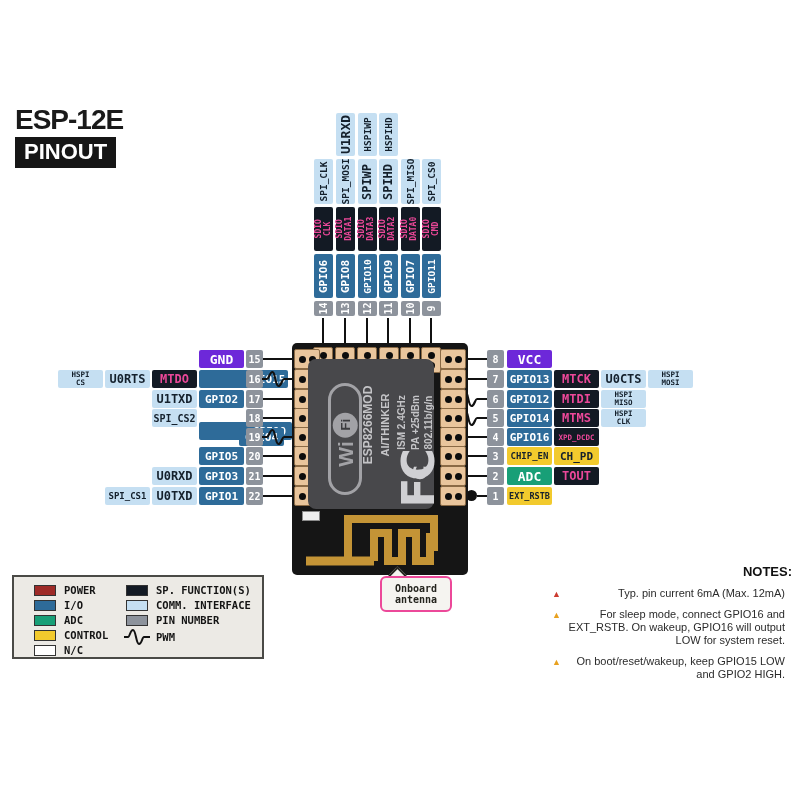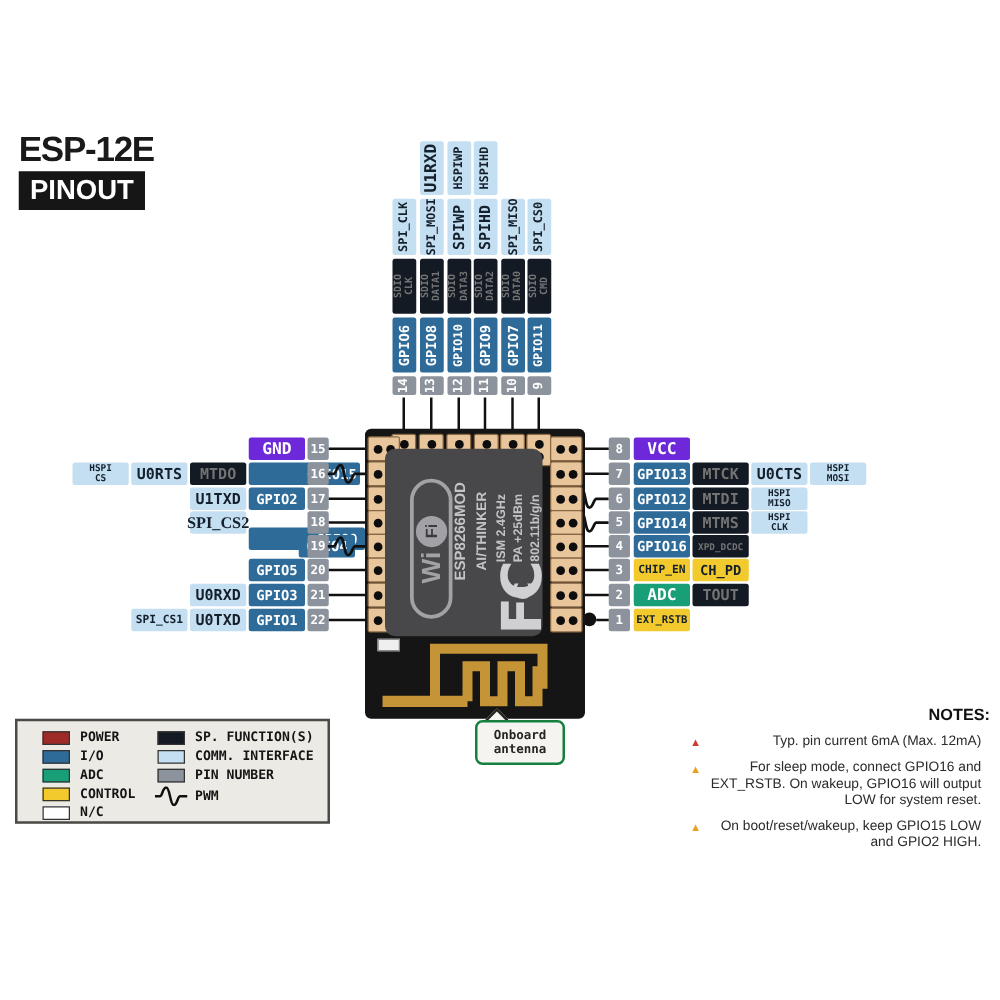--- a/index.html
+++ b/index.html
@@ -11,21 +11,21 @@
   .vb .tl{transform:rotate(-90deg);text-align:center;line-height:1.1;}
   
   .hb{position:absolute;height:18px;display:flex;align-items:center;justify-content:center;
       border-radius:2px;font-weight:bold;width:45px;}
   .hb2{position:absolute;height:18px;display:flex;flex-direction:column;align-items:center;justify-content:center;
        border-radius:2px;font-weight:bold;width:45px;font-size:7.5px;line-height:8px;}
   .power{background:#6d28d9;color:#fff;}
   .io{background:#2e6b99;color:#fff;}
   .adc{background:#189f77;color:#fff;}
   .ctrl{background:#f2ca2d;color:#14202c;}
-  .spf{background:#131a24;color:#737373;}
+  .spf{background:#131a24;color:#ec4899;}
   .comm{background:#c5dff2;color:#14202c;}
   .num{background:#8d939c;color:#fff;}
   .ln{position:absolute;background:#111;height:2px;}
   .vln{position:absolute;background:#111;width:2px;}
   .pwm{position:absolute;}
   .dot{position:absolute;width:11px;height:11px;background:#111;border-radius:50%;}
   
   #chip{position:absolute;left:292px;top:343px;width:176px;height:232px;background:#151515;border-radius:5px;}
   .pad{position:absolute;background:#e9c59c;border:1px solid #8a6a45;border-radius:2px;
        display:flex;align-items:center;justify-content:center;gap:3px;box-sizing:border-box;}
@@ -42,21 +42,21 @@
   #wifi .wi{font-family:"Liberation Sans",sans-serif;font-weight:bold;font-size:21px;color:#a2a2a6;}
   #wifi .fi{width:25px;height:25px;border-radius:50%;background:#a2a2a6;color:#3b3b3e;
             font-family:"Liberation Sans",sans-serif;font-weight:bold;font-size:13px;
             display:flex;align-items:center;justify-content:center;}
   #fcc{position:absolute;left:80px;top:92px;width:60px;height:70px;display:flex;align-items:center;justify-content:center;}
   #fcc .rot{transform:rotate(-90deg);display:flex;align-items:baseline;color:#d0d0d3;
             font-family:"DejaVu Sans",sans-serif;font-weight:bold;}
   #fcc .f{font-size:44px;letter-spacing:-3px;}
   #fcc .c2{font-size:20px;margin-left:-29px;position:relative;top:-7px;}
   #bubble{position:absolute;left:380px;top:576px;width:68px;height:32px;background:#f5f4f0;
-          border:2px solid #15803d;border-radius:6px;display:flex;flex-direction:column;align-items:center;
+          border:2px solid #ec4899;border-radius:6px;display:flex;flex-direction:column;align-items:center;
           justify-content:center;font-size:10px;font-weight:bold;color:#25251f;line-height:11px;z-index:3;}
   #bubbletail{position:absolute;left:391px;top:569px;width:11px;height:11px;background:#f5f4f0;
           border-left:2px solid #25251f;border-top:2px solid #25251f;transform:rotate(45deg);z-index:2;}
   
   #title{position:absolute;left:15px;top:104px;font-family:"Liberation Sans",sans-serif;
          font-weight:bold;font-size:28px;color:#1a1a1a;letter-spacing:-1px;}
   #badge{position:absolute;left:15px;top:137px;background:#161616;color:#fff;
          font-family:"Liberation Sans",sans-serif;font-weight:bold;font-size:22px;
          padding:2px 9px 3px 9px;letter-spacing:0px;}
   
@@ -221,21 +221,21 @@
       <span>U1TXD</span>
     </div>
   <div class="hb io" style="left:199px;top:390px;font-size:11px;">
       <span>GPIO2</span>
     </div>
   <div class="hb num" style="left:246px;top:390px;width:17px;font-size:10px;">
       <span>17</span>
     </div>
   <div class="ln" style="left:263px;top:398px;width:29px;"></div>
 
-  <div class="hb comm" style="left:152px;top:409px;font-size:13px;font-family:Liberation Serif, serif;">
+  <div class="hb comm" style="left:152px;top:409px;font-size:10px;">
       <span>SPI_CS2</span>
     </div>
   <div class="hb io" style="left:199px;top:422px;font-size:11px;padding-left:48px;">
       <span>GPIO0</span>
     </div>
   <div class="hb num" style="left:246px;top:409px;width:17px;font-size:10px;">
       <span>18</span>
     </div>
   <div class="ln" style="left:263px;top:417px;width:29px;"></div>
 

